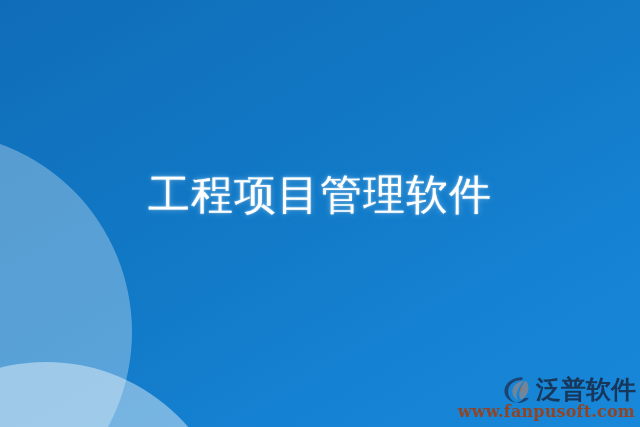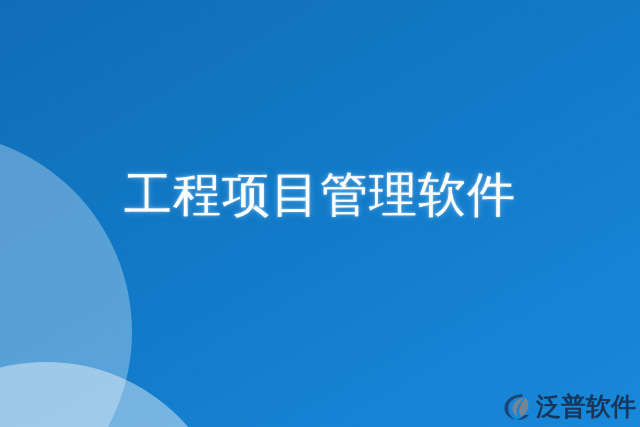--- a/index.html
+++ b/index.html
@@ -49,21 +49,21 @@
   }
 
   
   .headline {
     position: absolute;
     left: 0;
     right: 0;
     top: 168px;
     text-align: center;
     color: #ffffff;
-    font-size: 48px;
+    font-size: 42px;
     line-height: 53px;
     letter-spacing: 1px;
     font-weight: 400;
     text-shadow:
        0 0 2px rgba(200, 232, 255, 0.95),
        0 0 6px rgba(150, 210, 255, 0.55),
        1px 1px 1px rgba(8, 70, 125, 0.25);
     white-space: nowrap;
     font-family: "DejaVu Sans", "Liberation Sans", sans-serif;
   }
@@ -143,15 +143,16 @@
           <path d="M23.6 4.6 C21.0 8.0 18.6 12.0 17.6 15.8 C16.8 18.8 17.4 21.6 19.2 23.6
                    C23.6 21.2 26.4 17.0 26.4 12.2 C26.4 8.8 25.4 6.2 23.6 4.6 Z" fill="#7b8794"></path>
 
           <path d="M20.6 9.0 C19.2 11.6 18.4 14.0 18.2 16.2 C19.8 14.0 20.8 11.4 20.6 9.0 Z" fill="#d4631f"></path>
         </svg>
       </span>
 
       <span class="wm-name">泛普软件</span>
     </div>
 
+    <div class="wm-url">www.fanpusoft.com</div>
   </div>
 
 </div>
 
 </body></html>

